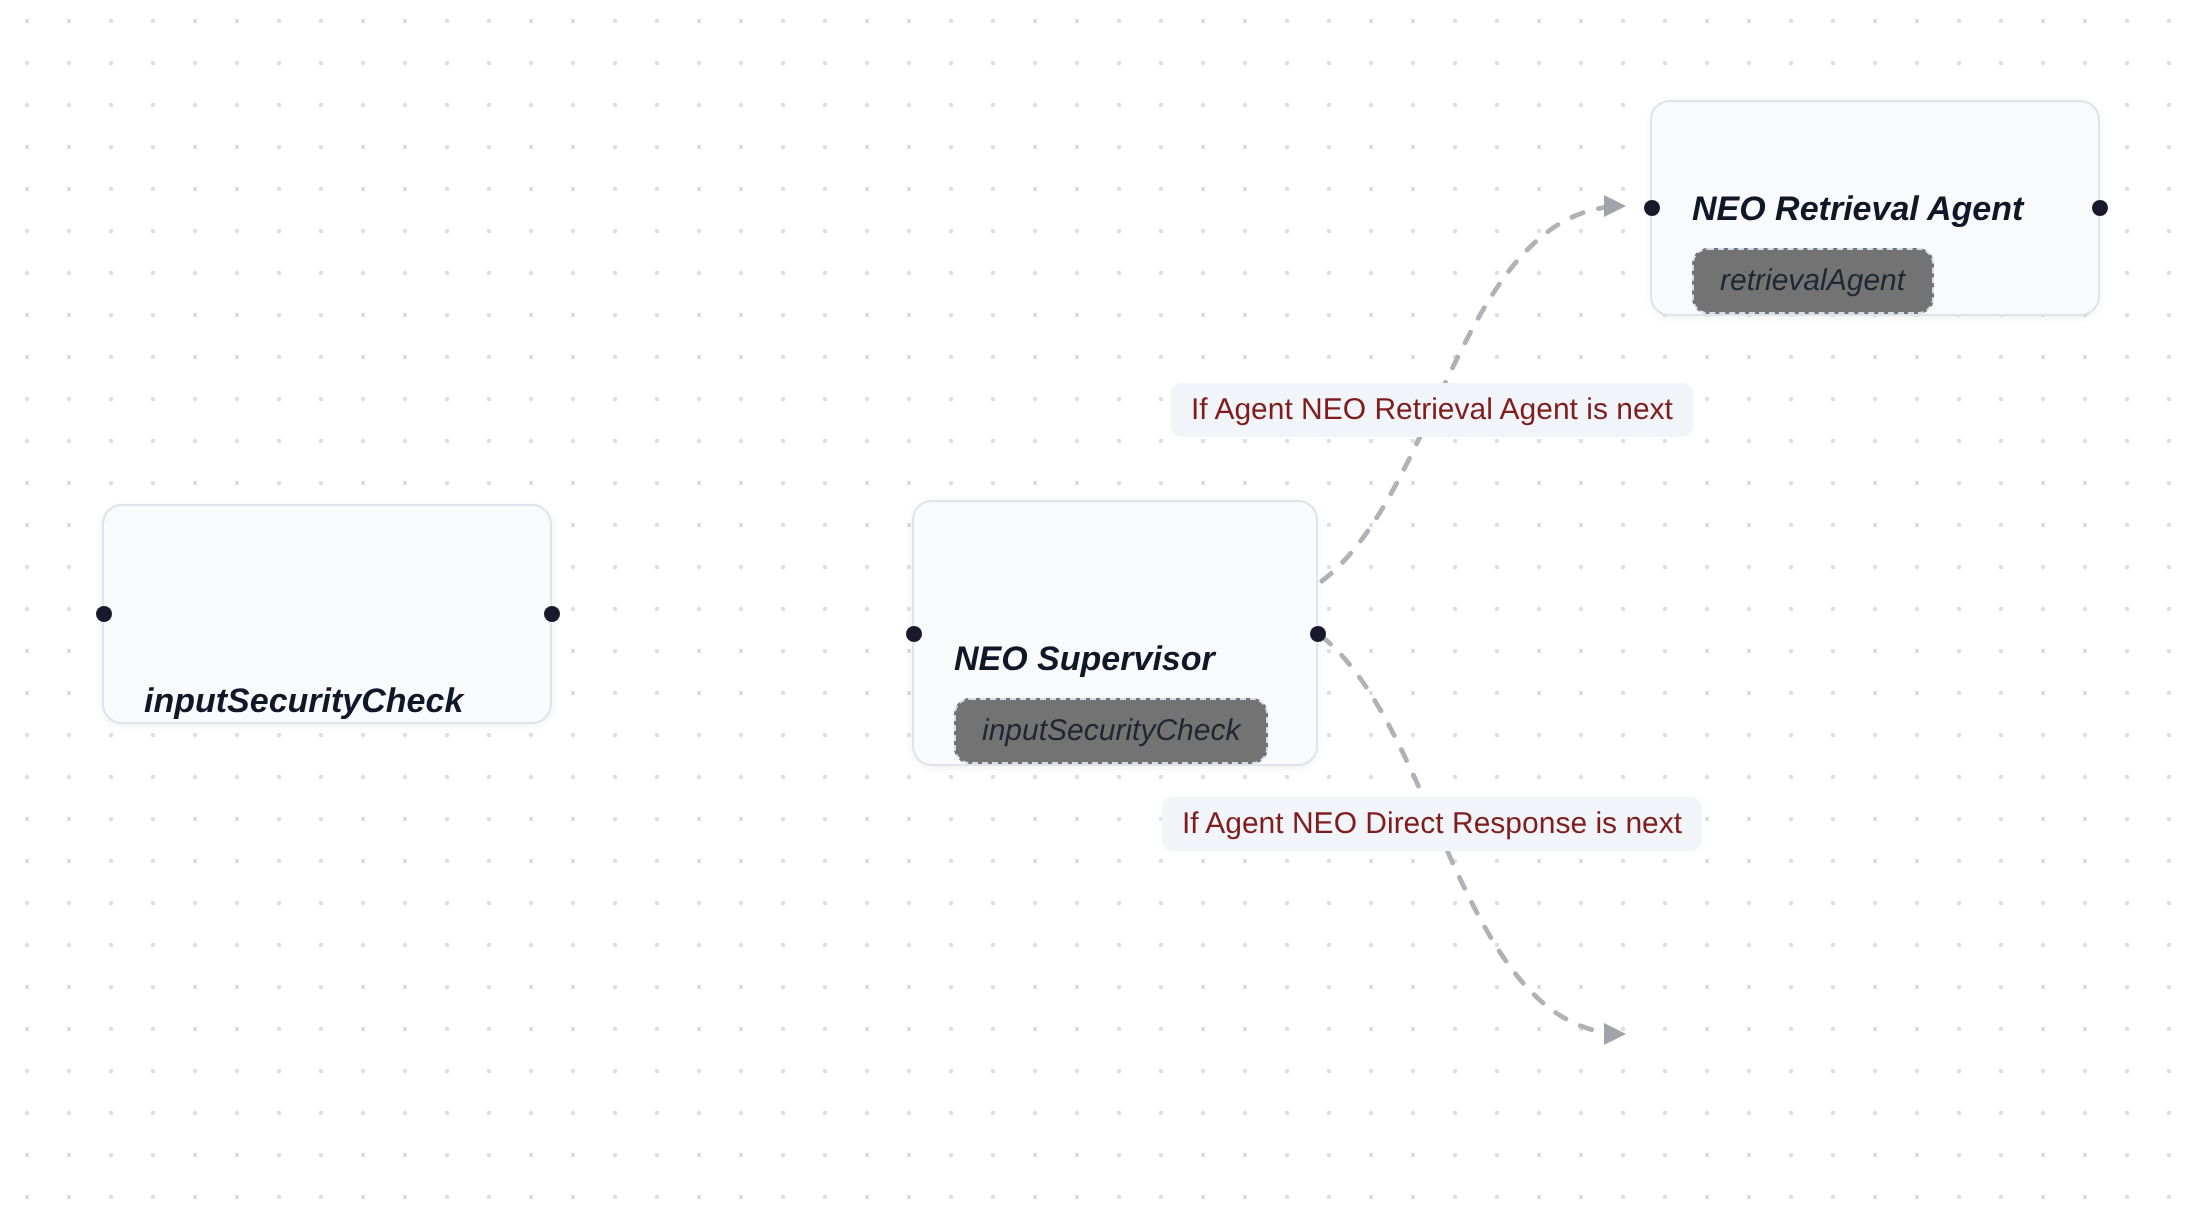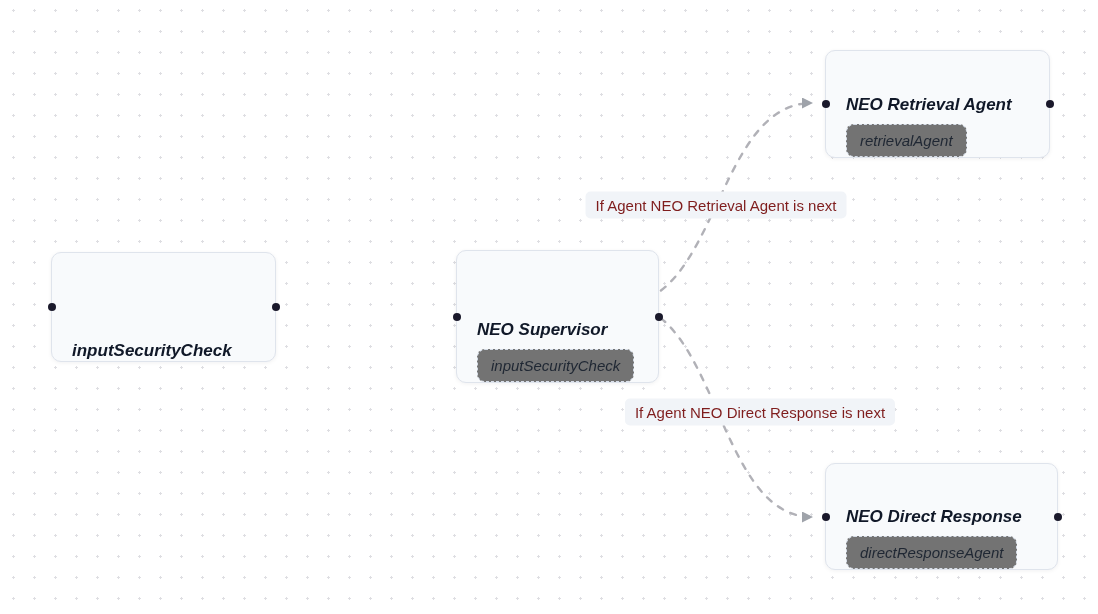--- a/index.html
+++ b/index.html
@@ -94,21 +94,21 @@
       <marker id="arrow" markerUnits="userSpaceOnUse" markerWidth="14" markerHeight="14" refX="10" refY="5.5" orient="auto">
         <path d="M0,0 L11,5.5 L0,11 Z" fill="#9fa3aa"></path>
       </marker>
     </defs>
     <path class="edge-path" d="M622,304 C718,304 716,103 812,103" marker-end="url(#arrow)"></path>
     <path class="edge-path" d="M622,304 C718,304 716,517 812,517" marker-end="url(#arrow)"></path>
   </svg>
 
   <div class="edge-label" style="left:716px; top:205px;">If Agent NEO Retrieval Agent is next</div>
 
-  <div class="edge-label" style="left:716px; top:412px;margin-left:44px;">If Agent NEO Direct Response is next</div>
+  <div class="edge-label" style="left:716px; top:412px;">If Agent NEO Direct Response is next</div>
 
   <div class="node" style="left:51px; top:252px; width:225px; height:110px;">
     <div class="node-title">inputSecurityCheck</div>
     <span class="handle left"></span>
     <span class="handle right"></span>
   </div>
 
   <div class="node" style="left:412px; top:250px; width:203px; height:133px;margin-left:44px;">
     <div class="node-title">NEO Supervisor</div>
     <div class="agent-chip">inputSecurityCheck</div>
@@ -116,20 +116,14 @@
     <span class="handle right"></span>
   </div>
 
   <div class="node" style="left:825px; top:50px; width:225px; height:108px;">
     <div class="node-title">NEO Retrieval Agent</div>
     <div class="agent-chip">retrievalAgent</div>
     <span class="handle left"></span>
     <span class="handle right"></span>
   </div>
 
-  <div class="node" style="left:825px; top:463px; width:233px; height:107px;">
-    <div class="node-title">NEO Direct Response</div>
-    <div class="agent-chip">directResponseAgent</div>
-    <span class="handle left"></span>
-    <span class="handle right"></span>
-  </div>
 
 </div>
 
 </body></html>

